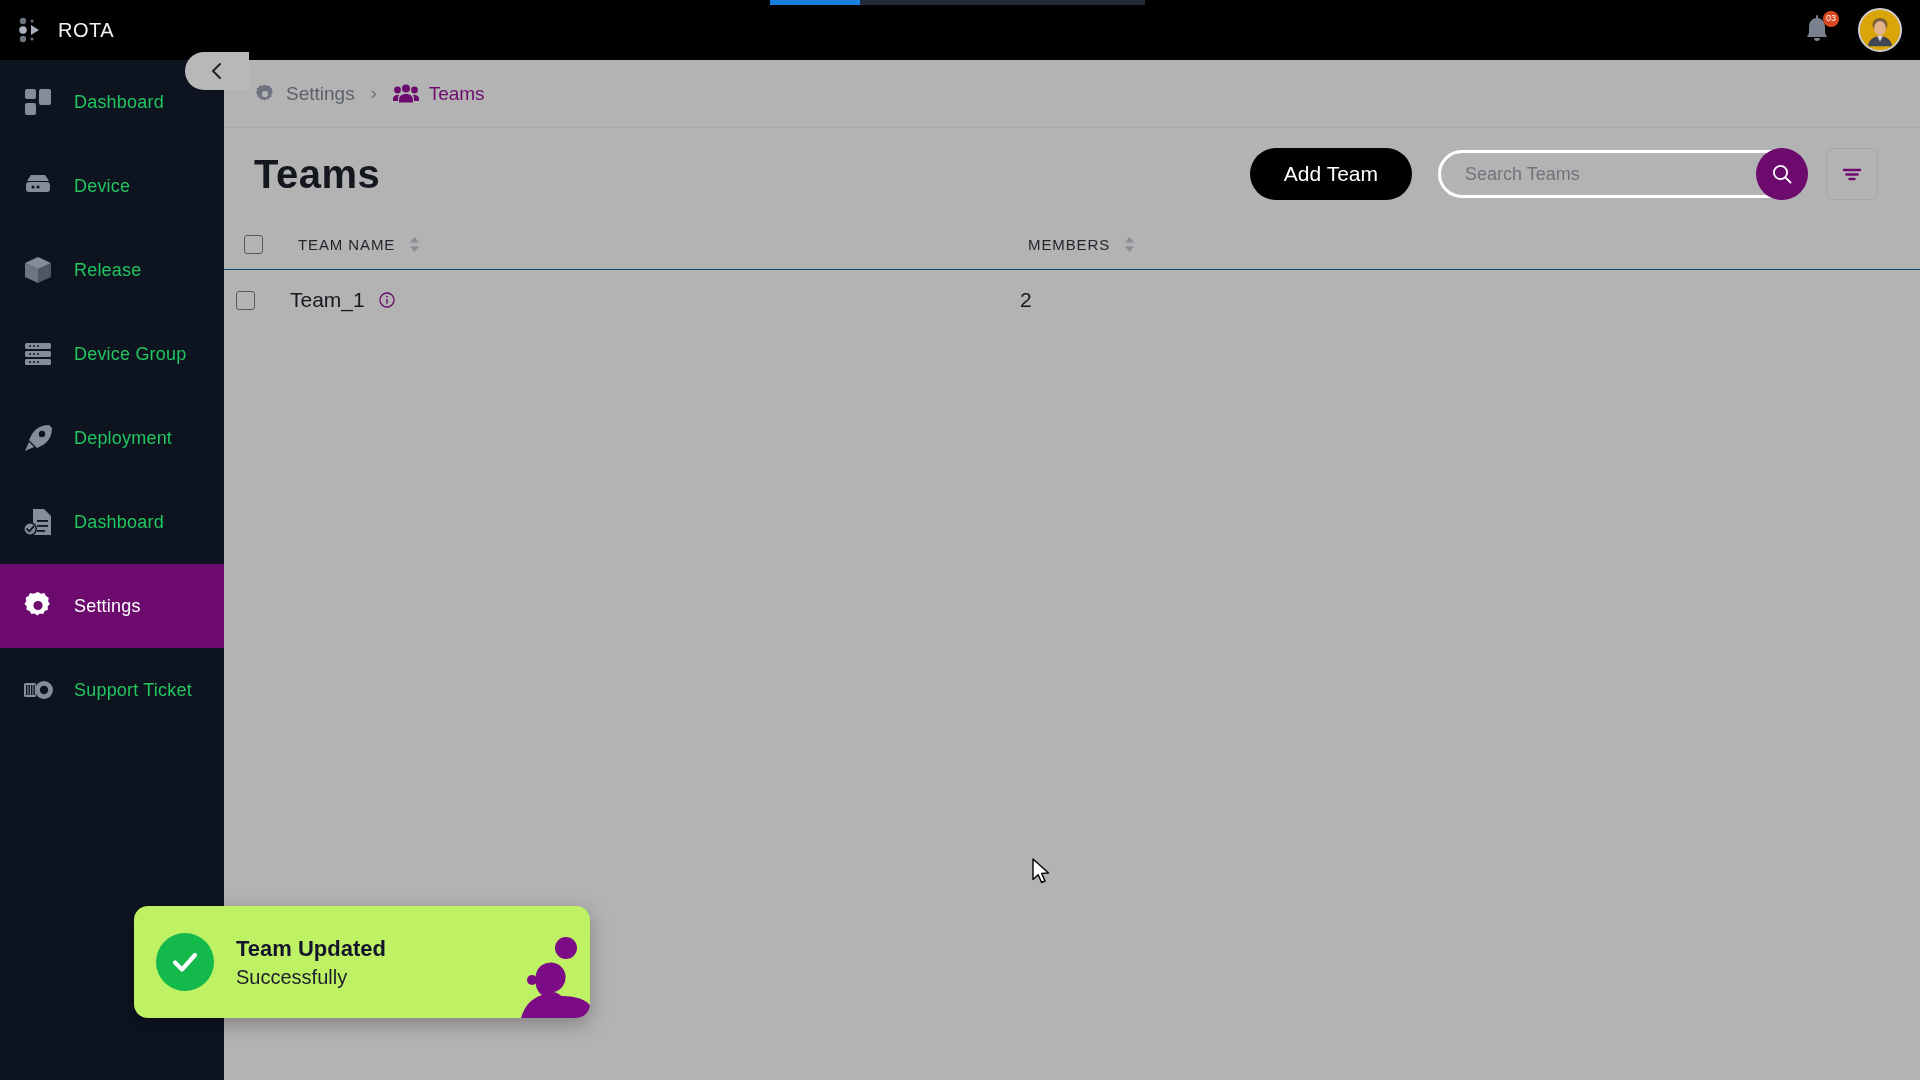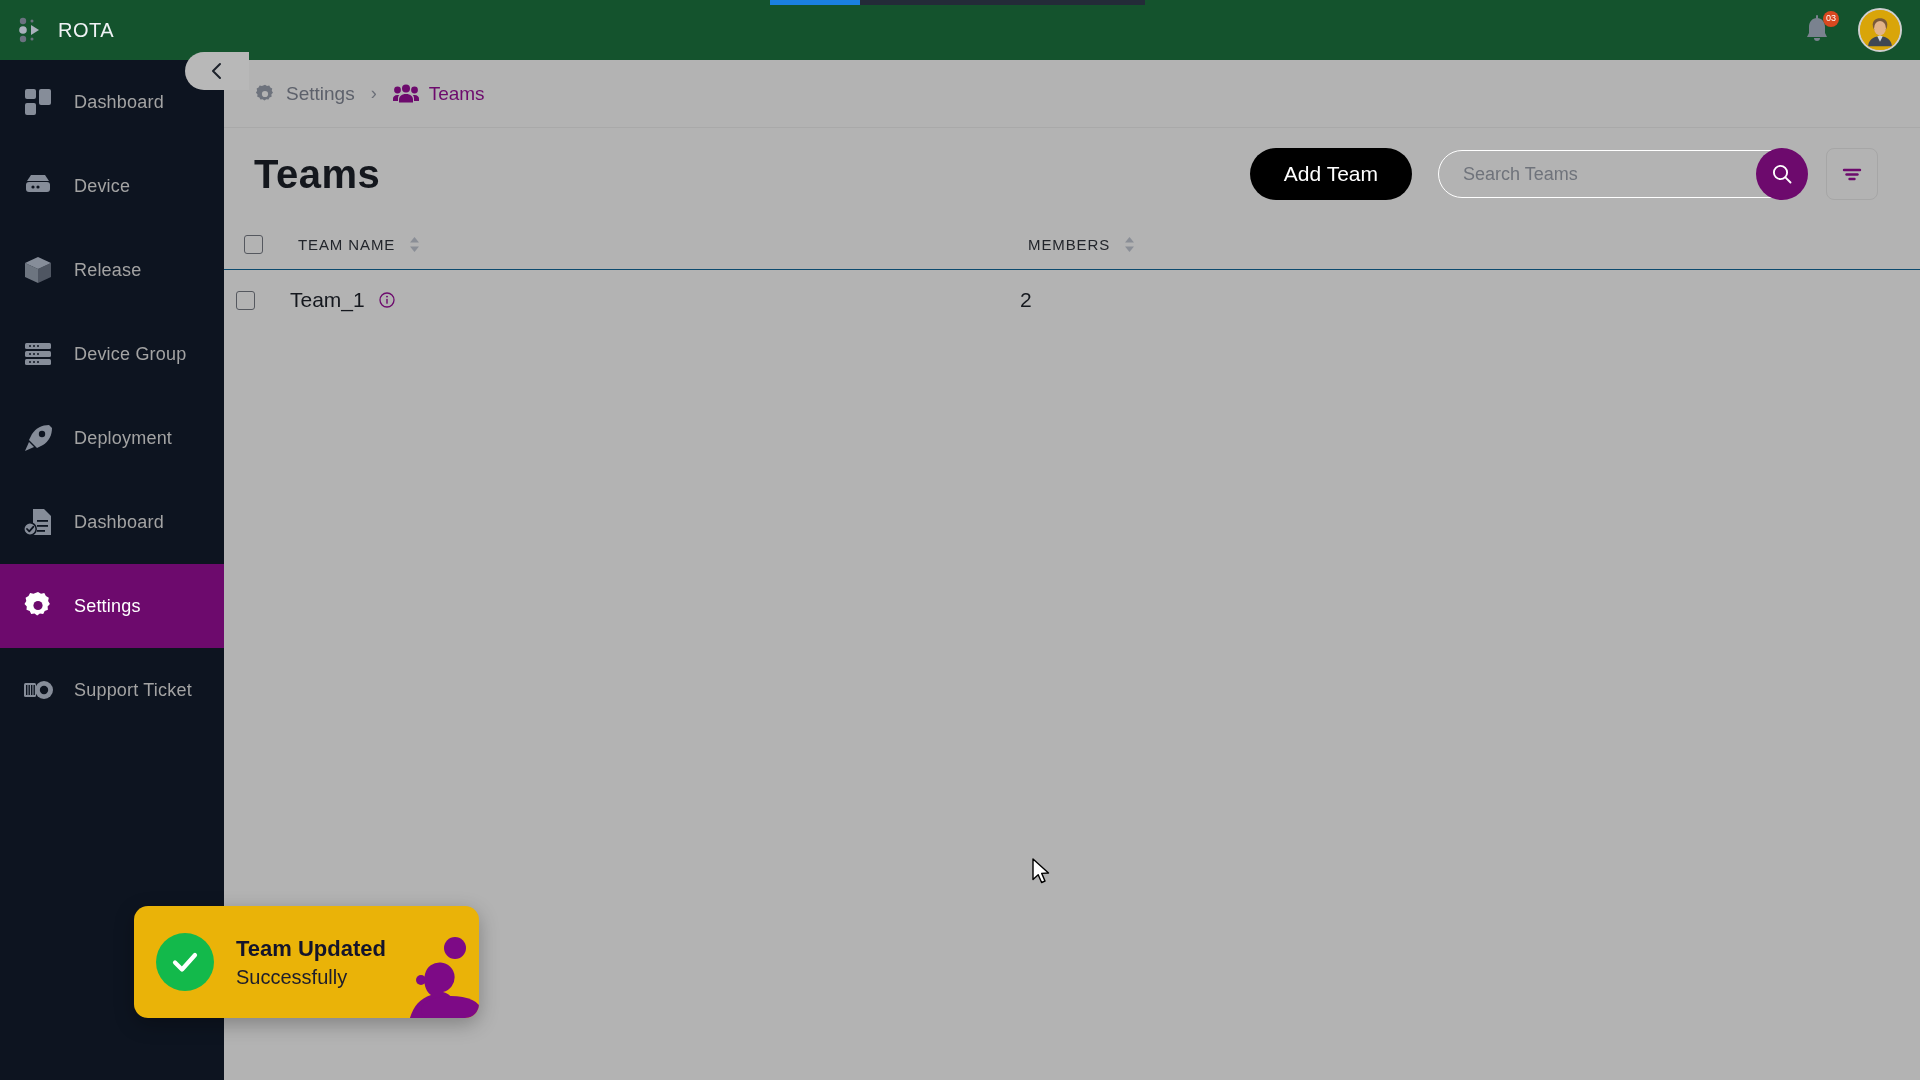--- a/index.html
+++ b/index.html
@@ -19,21 +19,21 @@
   }
   #loader-fill {
     height: 100%; width: 24%;
     background: #1a80e0;
   }
 
   
   #topbar {
     position: absolute; top: 0; left: 0;
     width: 1920px; height: 60px;
-    background: #14532d;
+    background: #000000;
     display: flex; align-items: center;
     z-index: 40;
   }
   #brand {
     display: flex; align-items: center; gap: 14px;
     margin-left: 18px;
   }
   #logo-mark { width: 26px; height: 30px; display: block; }
   #brand-name {
     color: #f0f2f5; font-size: 20px; letter-spacing: .5px;
@@ -62,21 +62,21 @@
     position: absolute; top: 60px; left: 0;
     width: 224px; height: 1020px;
     background: #0d1420;
     z-index: 30;
   }
   .nav-item {
     height: 84px;
     display: flex; align-items: center;
     padding-left: 22px; gap: 20px;
     cursor: pointer;
-    color: #a3a3a3;
+    color: #22c55e;
   }
   .nav-item.active { background: #6d0a6d; color: #ffffff; }
   .nav-icon { width: 32px; height: 32px; flex: 0 0 32px; display: block; }
   .nav-label { font-size: 18px; letter-spacing: .2px; }
 
   
   #collapse-tab {
     position: absolute; left: 185px; top: 52px;
     width: 64px; height: 38px;
     background: #b8b8b8;
@@ -122,21 +122,21 @@
     height: 52px; padding: 1px 34px;
     font-size: 21px; font-family: inherit;
     cursor: pointer;
   }
   #search-wrap {
     position: relative;
     width: 362px; height: 48px;
   }
   #search-input {
     width: 100%; height: 100%;
-    border: 1px solid #ffffff; border-radius: 25px;
+    border: 3px solid #ffffff; border-radius: 25px;
     background: transparent;
     padding: 0 62px 0 24px;
     font-size: 18px; font-family: inherit;
     color: #3a3d44; outline: none;
   }
   #search-input::placeholder { color: #6f737b; }
   #search-btn {
     position: absolute; right: -8px; top: -2px;
     width: 52px; height: 52px; border-radius: 50%;
     background: #6d0a6d; border: none; cursor: pointer;
@@ -174,22 +174,22 @@
     height: 60px;
     display: flex; align-items: center;
     padding-left: 12px;
   }
   .cell-text { font-size: 21px; color: #15181e; }
   .info-icon { width: 16px; height: 16px; display: block; cursor: pointer; }
 
   
   #toast {
     position: absolute; left: 134px; bottom: 62px;
-    width: 345px; height: 112px;
-    background: #eab308;
+    width: 456px; height: 112px;
+    background: #bef264;
     border-radius: 14px;
     box-shadow: 0 6px 20px rgba(0,0,0,.28);
     display: flex; align-items: center;
     overflow: hidden; z-index: 70;
   }
   #toast-check {
     width: 58px; height: 58px; border-radius: 50%;
     background: #13b94b; margin-left: 22px;
     flex: 0 0 58px;
     display: flex; align-items: center; justify-content: center;

